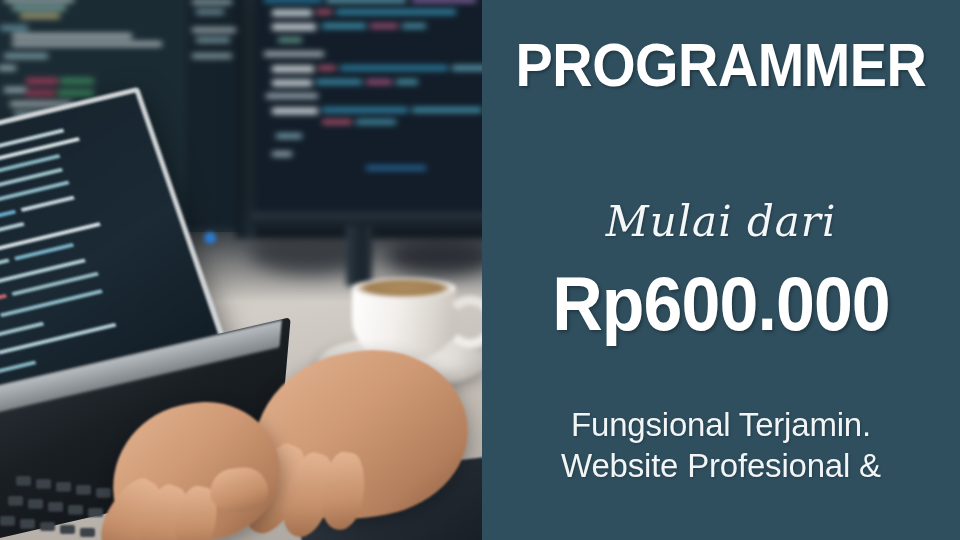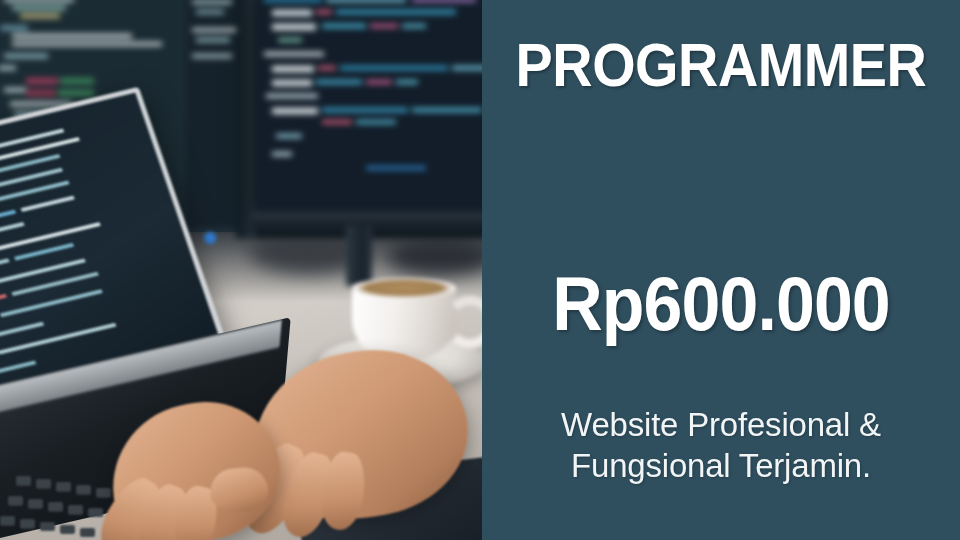--- a/index.html
+++ b/index.html
@@ -416,23 +416,24 @@
       <div class="finger" style="left:176px;top:486px;width:40px;height:66px;transform:rotate(12deg);"></div>
       <div class="finger" style="left:210px;top:468px;width:58px;height:44px;transform:rotate(-6deg);"></div>
     </div>
 
   </div>
 
   <div id="panel">
 
     <div class="headline">PROGRAMMER</div>
 
+    <div class="script">Mulai dari</div>
 
     <div class="price">Rp600.000</div>
 
     <div class="tagline">
+      <div>Fungsional Terjamin.</div>
       <div>Website Profesional &amp;</div>
-      <div>Fungsional Terjamin.</div>
     </div>
 
   </div>
 
 </div>
 
 </body></html>

